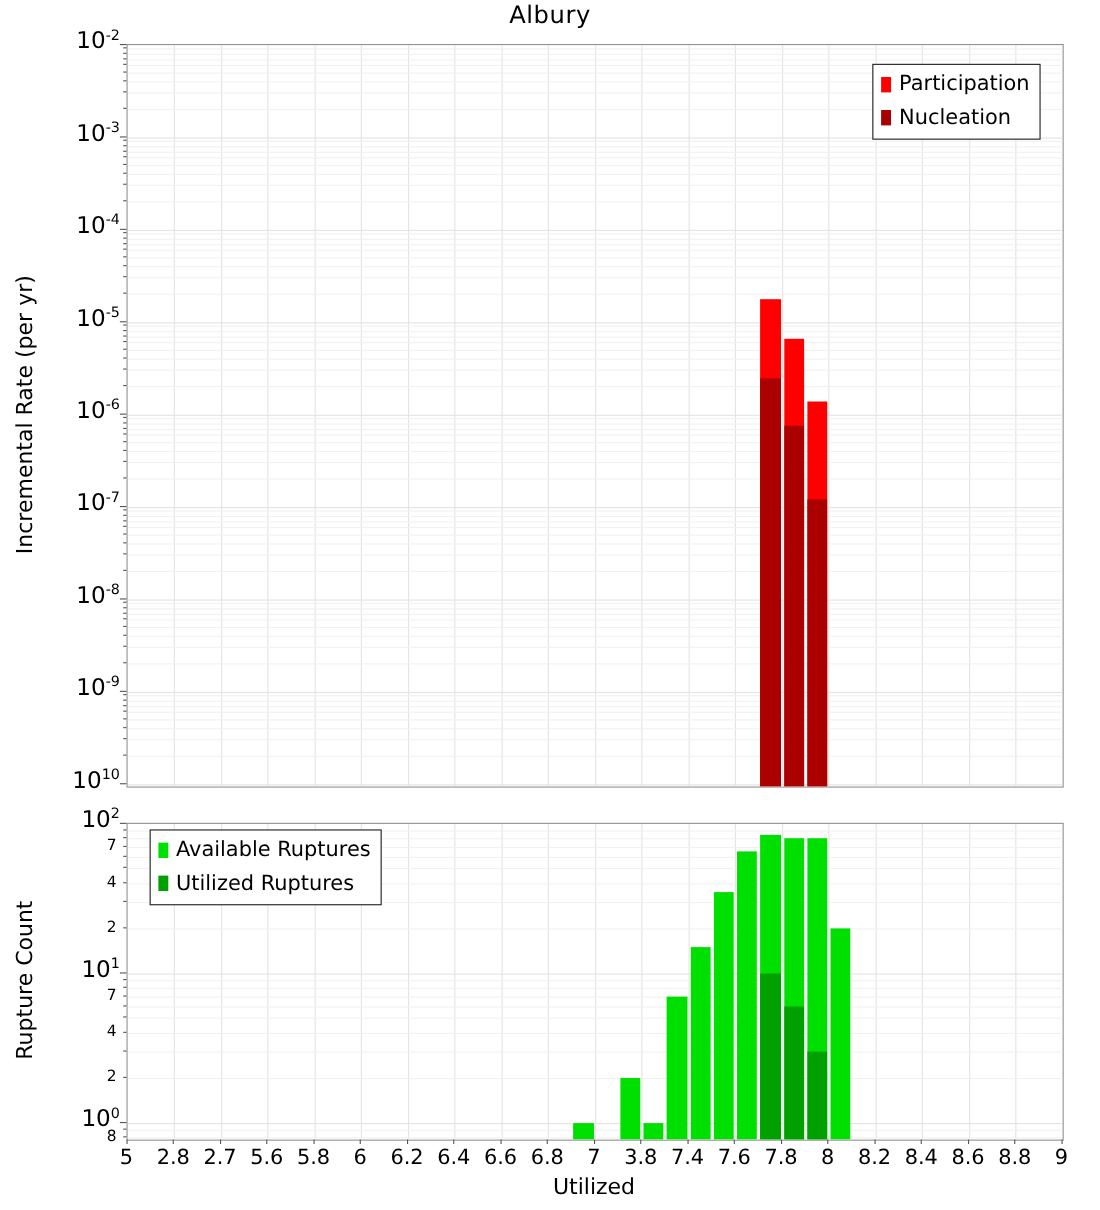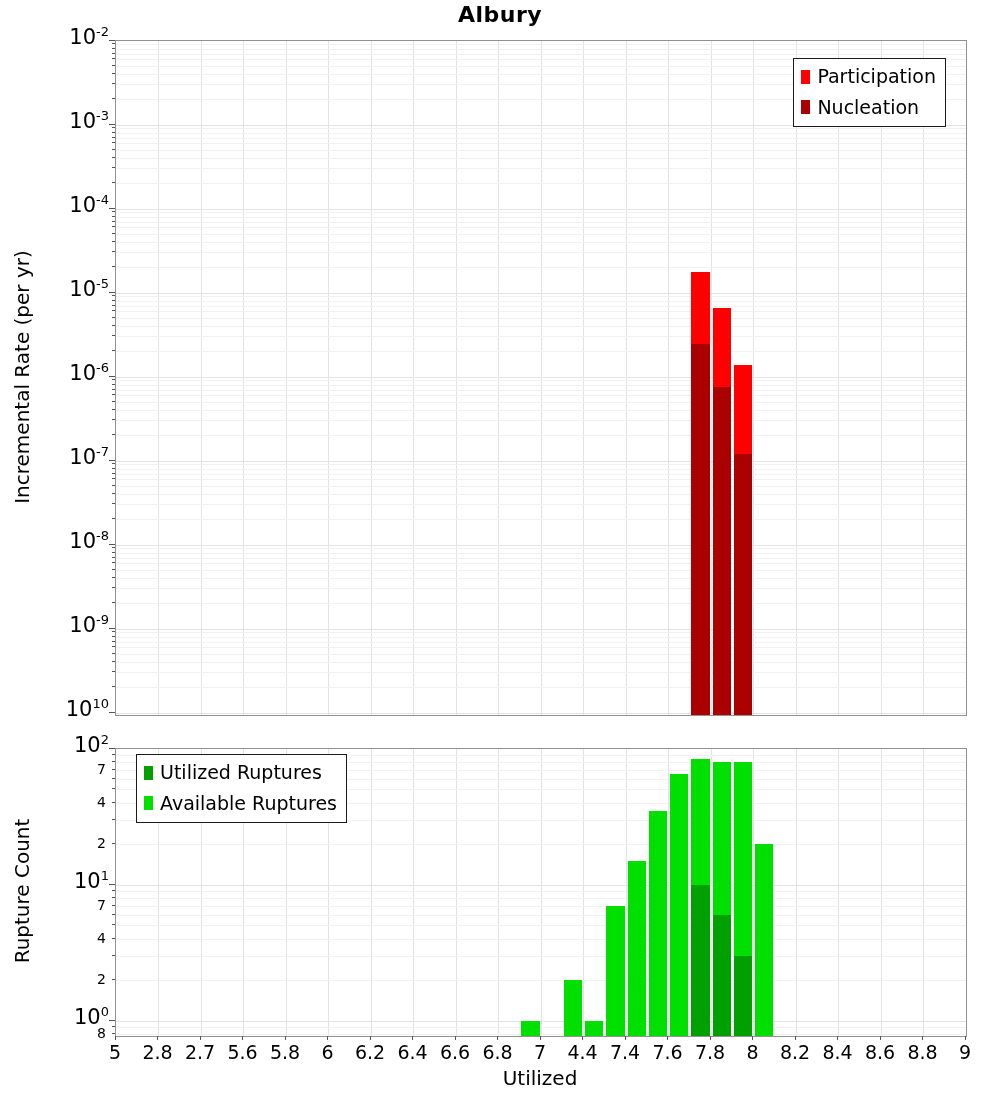--- a/index.html
+++ b/index.html
@@ -2,21 +2,21 @@
 <html><head>
 <meta charset="utf-8">
 <style>
   html,body{margin:0;padding:0;background:#ffffff;}
   .figure{
     position:relative;width:1000px;height:1100px;background:#ffffff;
     font-family:"DejaVu Sans", sans-serif;color:#000;overflow:hidden;
   }
   .fig-title{
     position:absolute;top:2px;left:0;width:1000px;text-align:center;
-    font-size:22px;font-weight:bold;letter-spacing:.5px;
+    font-size:22px;font-weight:normal;letter-spacing:.5px;
   }
   .plot{
     position:absolute;left:115px;width:850px;background:#fff;
     border:1.4px solid #919191;box-sizing:content-box;overflow:hidden;
   }
   .plot-top{top:40px;height:674px;}
   .plot-bottom{top:748px;height:287px;}
   .vgrid{position:absolute;top:0;bottom:0;width:1px;background:#e3e3e3;}
   .hgrid{position:absolute;left:0;right:0;height:1px;background:#e3e3e3;}
   .hgrid.minor{background:#f1f1f1;}
@@ -159,26 +159,26 @@
       <div class="bar" style="left: 596.5px; width: 18.25px; top: 267.158px; height: 406.842px; background: rgb(255, 0, 0);"></div>
       <div class="bar" style="left: 617.75px; width: 18.25px; top: 323.725px; height: 350.275px; background: rgb(255, 0, 0);"></div>
       <div class="bar" style="left: 575.25px; width: 18.25px; top: 302.573px; height: 371.427px; background: rgb(170, 0, 0);"></div>
       <div class="bar" style="left: 596.5px; width: 18.25px; top: 346.495px; height: 327.505px; background: rgb(170, 0, 0);"></div>
       <div class="bar" style="left: 617.75px; width: 18.25px; top: 413.349px; height: 260.651px; background: rgb(170, 0, 0);"></div>
     </div>
 
   <div class="plot plot-bottom">
     <div class="legend" style="left:20px;top:5px;">
       <div class="legend-row">
+        <span class="swatch" style="background: rgb(0, 224, 0);"></span>
+        <span>Available Ruptures</span>
+      </div>
+      <div class="legend-row">
         <span class="swatch" style="background: rgb(0, 160, 0);"></span>
         <span>Utilized Ruptures</span>
-      </div>
-      <div class="legend-row">
-        <span class="swatch" style="background: rgb(0, 224, 0);"></span>
-        <span>Available Ruptures</span>
       </div>
     </div>
   <div class="vgrid" style="left: 42px;"></div>
       <div class="vgrid" style="left: 84.5px;"></div>
       <div class="vgrid" style="left: 127px;"></div>
       <div class="vgrid" style="left: 169.5px;"></div>
       <div class="vgrid" style="left: 212px;"></div>
       <div class="vgrid" style="left: 254.5px;"></div>
       <div class="vgrid" style="left: 297px;"></div>
       <div class="vgrid" style="left: 339.5px;"></div>
@@ -361,21 +361,21 @@
     <div class="xtick" style="left: 338px;">6.2</div>
     <div class="tickmark" style="left: 369.5px; top: 1036px; width: 1px; height: 4px;"></div>
     <div class="xtick" style="left: 380.5px;">6.4</div>
     <div class="tickmark" style="left: 412px; top: 1036px; width: 1px; height: 4px;"></div>
     <div class="xtick" style="left: 423px;">6.6</div>
     <div class="tickmark" style="left: 454.5px; top: 1036px; width: 1px; height: 4px;"></div>
     <div class="xtick" style="left: 465.5px;">6.8</div>
     <div class="tickmark" style="left: 497px; top: 1036px; width: 1px; height: 4px;"></div>
     <div class="xtick" style="left: 508px;">7</div>
     <div class="tickmark" style="left: 539.5px; top: 1036px; width: 1px; height: 4px;"></div>
-    <div class="xtick" style="left: 550.5px;">4.4</div>
+    <div class="xtick" style="left: 550.5px;">3.8</div>
     <div class="tickmark" style="left: 582px; top: 1036px; width: 1px; height: 4px;"></div>
     <div class="xtick" style="left: 593px;">7.4</div>
     <div class="tickmark" style="left: 624.5px; top: 1036px; width: 1px; height: 4px;"></div>
     <div class="xtick" style="left: 635.5px;">7.6</div>
     <div class="tickmark" style="left: 667px; top: 1036px; width: 1px; height: 4px;"></div>
     <div class="xtick" style="left: 678px;">7.8</div>
     <div class="tickmark" style="left: 709.5px; top: 1036px; width: 1px; height: 4px;"></div>
     <div class="xtick" style="left: 720.5px;">8</div>
     <div class="tickmark" style="left: 752px; top: 1036px; width: 1px; height: 4px;"></div>
     <div class="xtick" style="left: 763px;">8.2</div>

